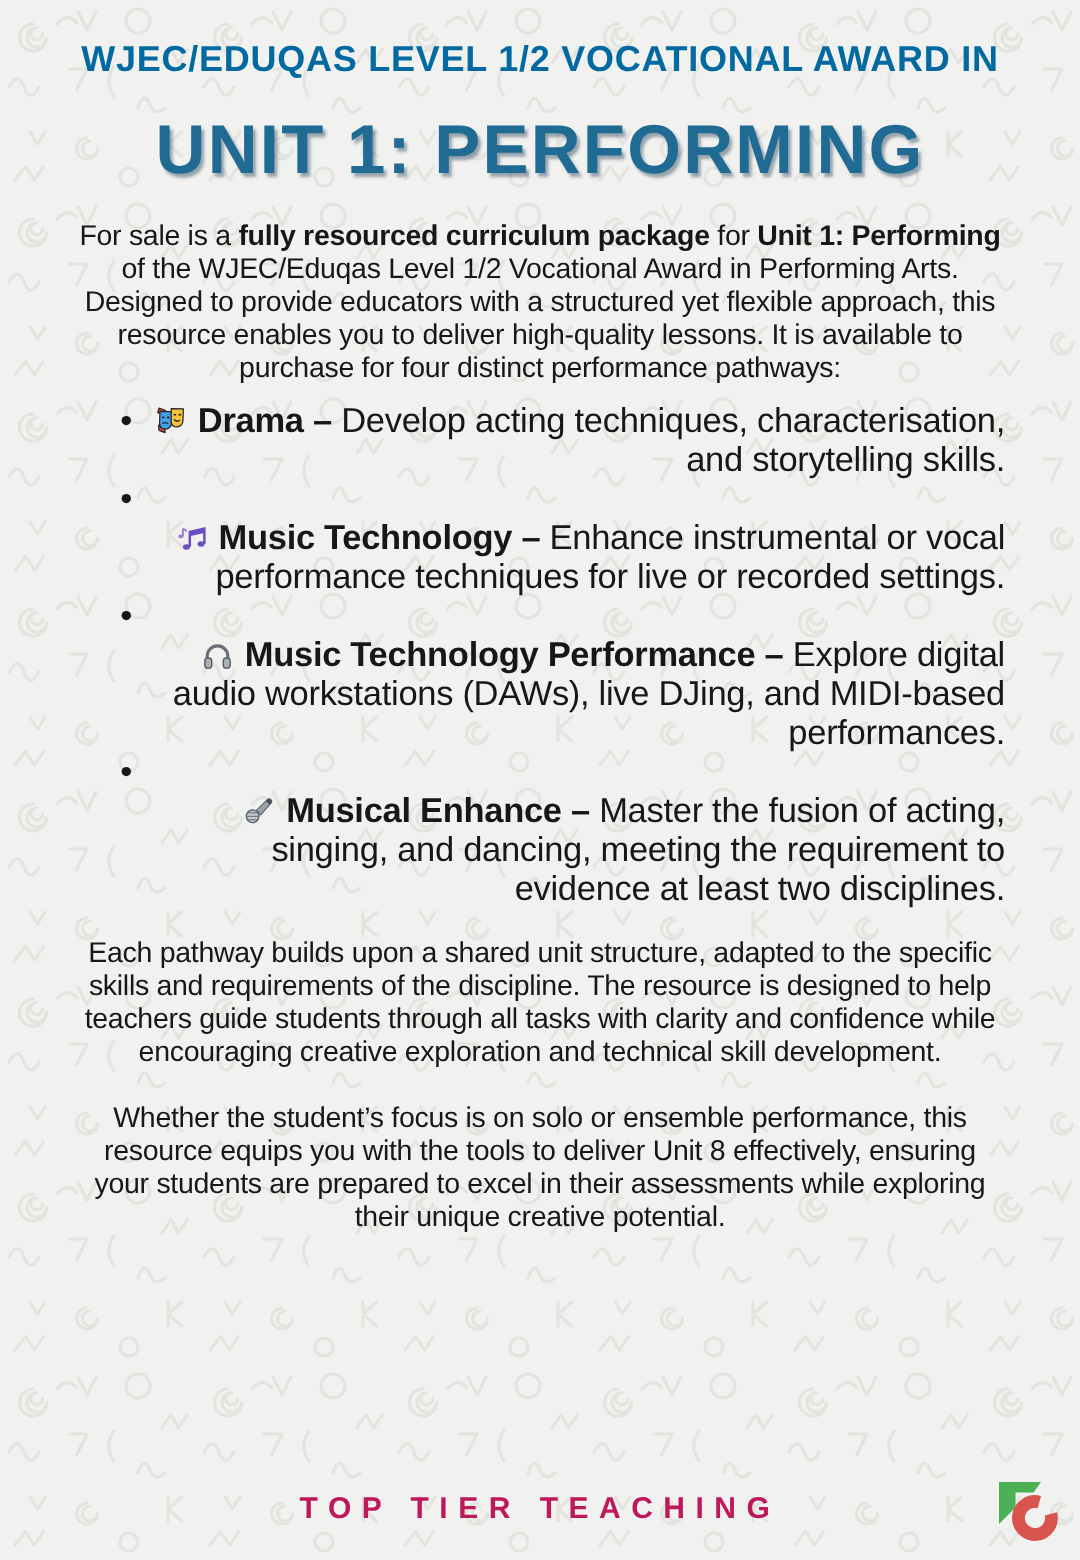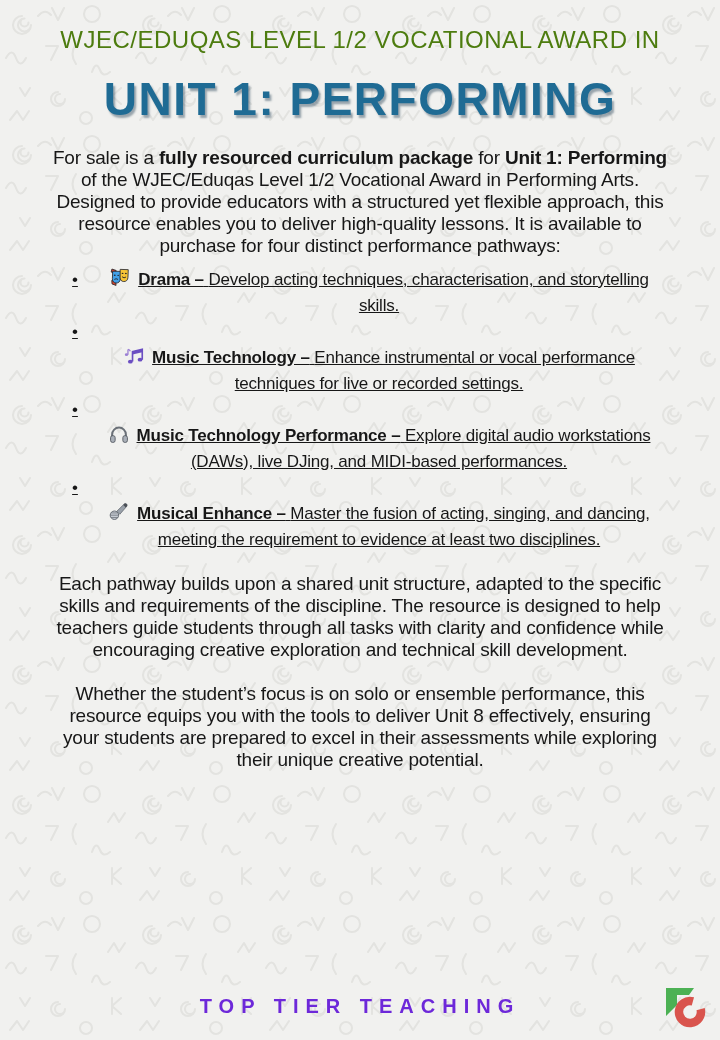--- a/index.html
+++ b/index.html
@@ -1,33 +1,33 @@
 <!DOCTYPE html>
 <html><head>
 <meta charset="utf-8">
 <style>
   html,body{margin:0;padding:0;background:#d8d8d6;}
   .page{position:relative;width:720px;height:1040px;overflow:hidden;margin:0 auto;
         background:#f1f1ef;color:#171717;font-family:"Liberation Sans",sans-serif;}
   .bg{position:absolute;left:0;top:0;width:720px;height:1040px;}
   .content{position:relative;padding:24px 50px 0;text-align:center;}
-  .qual-title{margin:0;font-size:24px;line-height:31px;font-weight:normal;letter-spacing:.5px;color:#4d7c0f;}
+  .qual-title{margin:0;font-size:24px;line-height:31px;font-weight:bold;letter-spacing:.5px;color:#0369a1;}
   .unit-title{margin:18px 0 0;font-size:46px;line-height:52px;font-weight:bold;letter-spacing:1.5px;
         color:#1f6b94;text-shadow:2px 3px 2px rgba(45,70,92,.45);}
   .para{font-size:19px;line-height:22px;letter-spacing:-.2px;margin:20px auto 0;max-width:624px;}
   .para.intro{margin-top:22px;}
   b{font-weight:bold;}
-  .bullets{margin:10px auto 0;max-width:624px;text-align:center;font-size:17px;line-height:26px;letter-spacing:-.2px;padding-left:12px;text-decoration:underline;}
+  .bullets{margin:10px auto 0;max-width:624px;text-align:right;font-size:23px;line-height:26px;letter-spacing:-.2px;padding-left:12px;}
   .brow{display:flex;}
   .marker{flex:0 0 26px;width:26px;}
   .marker.show::before{content:"\2022";}
   .itext{flex:1;}
   .icon{width:22px;height:22px;vertical-align:-4px;margin-right:7px;}
   .footer-brand{position:absolute;left:0;right:0;bottom:22px;text-align:center;
-        font-size:20px;font-weight:bold;letter-spacing:7px;color:#6d28d9;}
+        font-size:20px;font-weight:bold;letter-spacing:7px;color:#be185d;}
   .logo{position:absolute;right:14px;bottom:12px;width:48px;height:48px;}
 </style>
 </head>
 <body>
 
 <div class="page">
 
   <svg class="bg" xmlns="http://www.w3.org/2000/svg">
     <defs>
       <pattern id="doodle" width="130" height="130" patternUnits="userSpaceOnUse">

